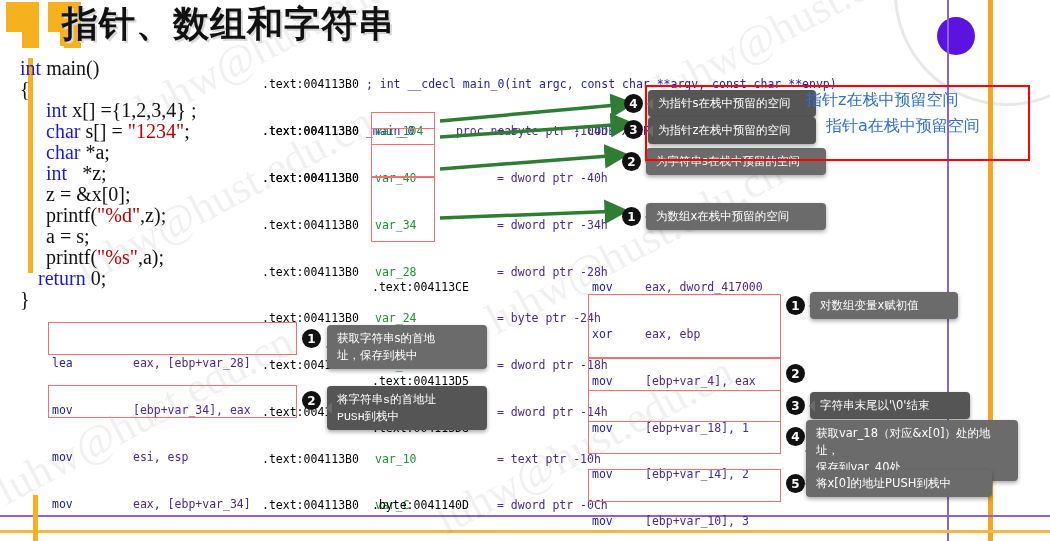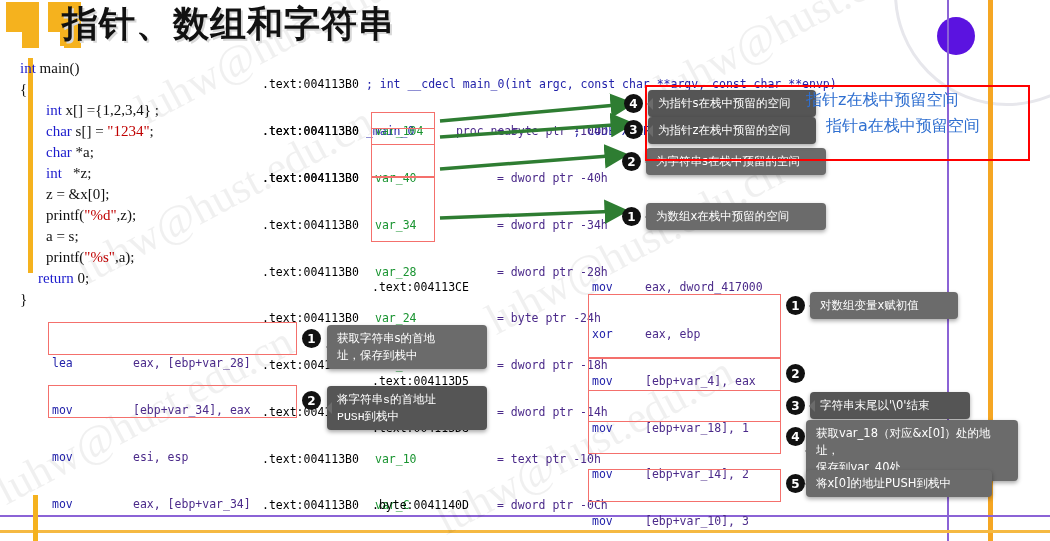--- a/index.html
+++ b/index.html
@@ -43,21 +43,21 @@
   }
 
   
   .wm{position:absolute;color:#000;opacity:.055;font-family:"Liberation Serif",serif;
       font-size:44px;white-space:nowrap;pointer-events:none;user-select:none;}
 
   
   .csrc{
     position:absolute;left:20px;top:58px;width:240px;
     font-family:"Liberation Serif","DejaVu Serif",serif;
-    font-size:15px;line-height:21px;color:#1a1a8c;
+    font-size:20px;line-height:21px;color:#1a1a8c;
   }
   .csrc .ln{white-space:pre;}
   .csrc .kw{color:#1c1ccd;font-weight:normal;}
   .csrc .blk{color:#111;}
   .csrc .str{color:#c00000;}
   .csrc .ind{display:inline-block;width:26px;}
 
   
   .asm{
     position:absolute;

